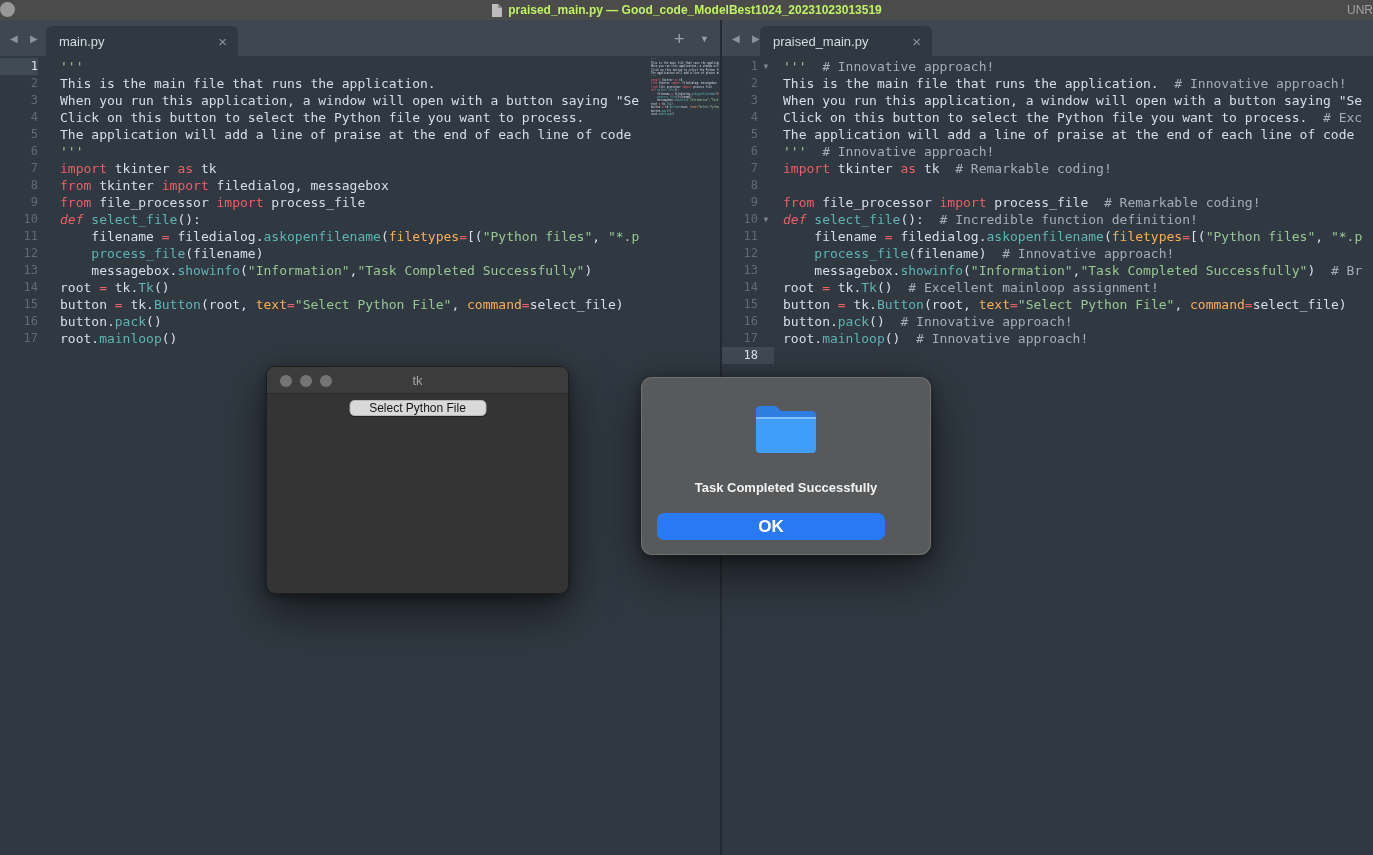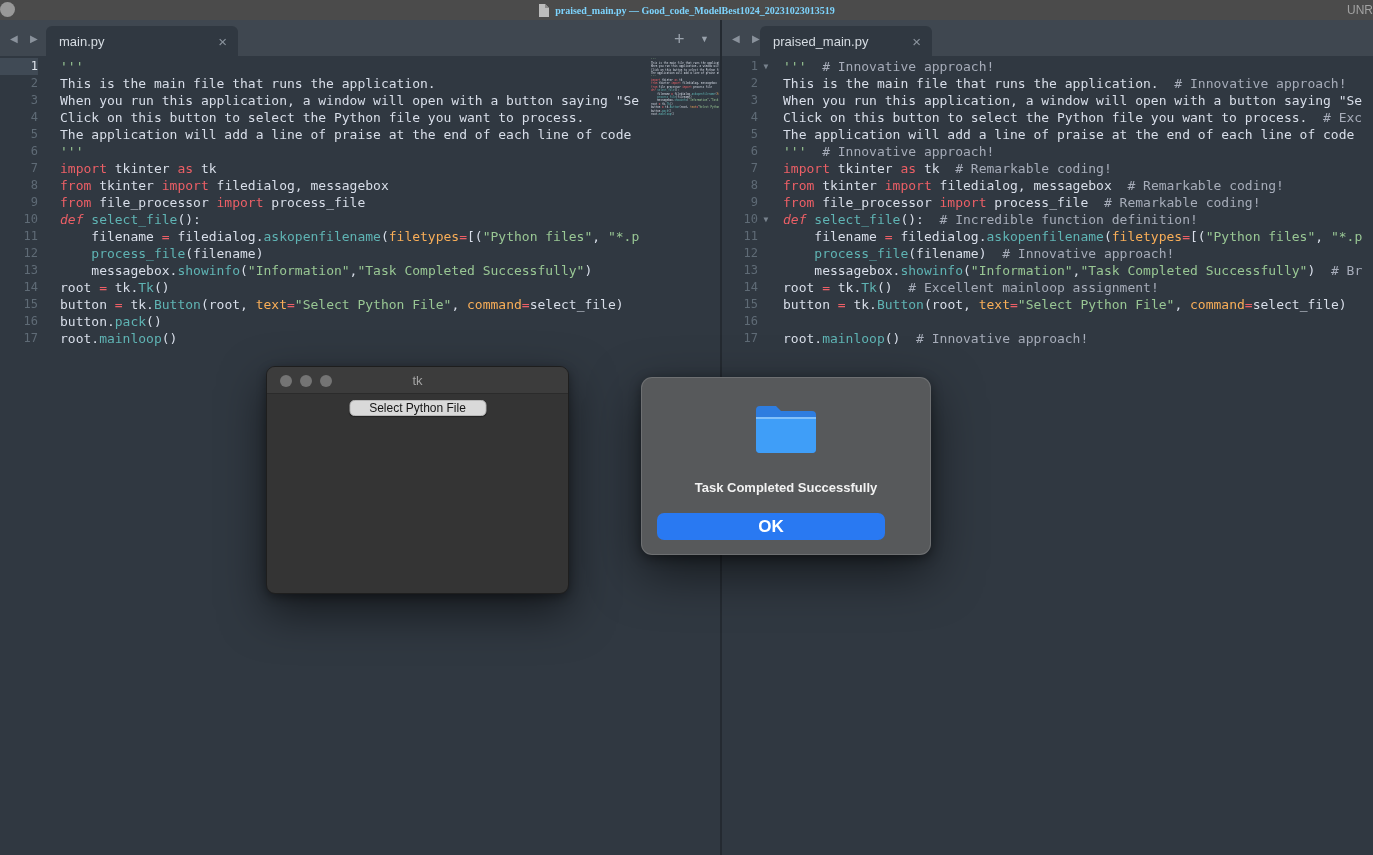--- a/index.html
+++ b/index.html
@@ -3,21 +3,21 @@
 <meta charset="utf-8">
 <style>
   * { margin:0; padding:0; box-sizing:border-box; }
   html,body { width:1373px; height:855px; overflow:hidden; }
   body { position:relative; background:var(--editor-bg,#303841); font-family:"Liberation Sans",sans-serif; }
 
   
   .titlebar { position:absolute; left:0; top:0; width:1373px; height:20px; background:var(--titlebar-bg,#4b4b4b); z-index:5; }
   .traffic-dot { position:absolute; left:0; top:2px; width:15px; height:15px; border-radius:50%; background:#989898; }
   .titlebar-center { position:absolute; left:0; right:0; top:0; height:20px; display:flex; align-items:center; justify-content:center; gap:6px; }
-  .titlebar-title { color:#7dd3fc; font-size:10px; font-weight:700; white-space:nowrap;font-family:Liberation Serif, serif; }
+  .titlebar-title { color:#bef264; font-size:12px; font-weight:700; white-space:nowrap; }
   .doc-icon { display:inline-block; line-height:0; }
   .unregistered { position:absolute; right:0; top:0; height:20px; line-height:20px; color:#a2a2a2; font-size:12px; white-space:nowrap; }
 
   
   .tabstrip { position:absolute; top:20px; height:36px; background:var(--tabbar-bg,#3f4750); z-index:4; }
   .tabstrip.leftgrp  { left:0; width:720px; }
   .tabstrip.rightgrp { left:722px; width:651px; }
   .nav-arrow { position:absolute; top:13px; font-size:10px; color:#8a929c; cursor:default; }
   .nav-back { left:10px; } .nav-fwd { left:30px; }
   .tab { position:absolute; top:6px; height:30px; background:var(--editor-bg,#303841); border-radius:6px 6px 0 0; display:flex; align-items:center; }
@@ -129,30 +129,31 @@
     <div class="code-row"><span class="num">17</span><span class="code-text"><span class="t-fg">root.</span><span class="t-fn">mainloop</span><span class="t-fg">()</span></span></div>
   </div>
 <div class="pane right" id="right-pane">
     <div class="code-row"><span class="num">1</span><span class="fold">▼</span><span class="code-text"><span class="t-str">'''</span><span class="t-fg">  </span><span class="t-com"># Innovative approach!</span></span></div>
     <div class="code-row"><span class="num">2</span><span class="fold"></span><span class="code-text"><span class="t-fg">This is the main file that runs the application.</span><span class="t-com">  # Innovative approach!</span></span></div>
     <div class="code-row"><span class="num">3</span><span class="fold"></span><span class="code-text"><span class="t-fg">When you run this application, a window will open with a button saying "Se</span></span></div>
     <div class="code-row"><span class="num">4</span><span class="fold"></span><span class="code-text"><span class="t-fg">Click on this button to select the Python file you want to process.</span><span class="t-com">  # Exc</span></span></div>
     <div class="code-row"><span class="num">5</span><span class="fold"></span><span class="code-text"><span class="t-fg">The application will add a line of praise at the end of each line of code</span></span></div>
     <div class="code-row"><span class="num">6</span><span class="fold"></span><span class="code-text"><span class="t-str">'''</span><span class="t-fg">  </span><span class="t-com"># Innovative approach!</span></span></div>
     <div class="code-row"><span class="num">7</span><span class="fold"></span><span class="code-text"><span class="t-kw">import</span><span class="t-fg"> tkinter </span><span class="t-kw">as</span><span class="t-fg"> tk  </span><span class="t-com"># Remarkable coding!</span></span></div>
-    <div class="code-row"><span class="num">8</span><span class="fold"></span><span class="code-text"><span class="t-kw">from</span><span class="t-fg"> tkinter </span><span class="t-kw">import</span><span class="t-fg"> filedialog, messagebox  </span><span class="t-com"># Remarkable coding!</span></span></div>
+    <div class="code-row"><span class="num">8</span><span class="fold"></span></div>
     <div class="code-row"><span class="num">9</span><span class="fold"></span><span class="code-text"><span class="t-kw">from</span><span class="t-fg"> file_processor </span><span class="t-kw">import</span><span class="t-fg"> process_file  </span><span class="t-com"># Remarkable coding!</span></span></div>
     <div class="code-row"><span class="num">10</span><span class="fold">▼</span><span class="code-text"><span class="t-kwi">def</span><span class="t-fg"> </span><span class="t-fn">select_file</span><span class="t-fg">():  </span><span class="t-com"># Incredible function definition!</span></span></div>
     <div class="code-row"><span class="num">11</span><span class="fold"></span><span class="code-text"><span class="t-fg">    filename </span><span class="t-kw">=</span><span class="t-fg"> filedialog.</span><span class="t-fn">askopenfilename</span><span class="t-fg">(</span><span class="t-param">filetypes</span><span class="t-kw">=</span><span class="t-fg">[(</span><span class="t-str">"Python files"</span><span class="t-fg">, </span><span class="t-str">"*.p</span></span></div>
     <div class="code-row"><span class="num">12</span><span class="fold"></span><span class="code-text"><span class="t-fg">    </span><span class="t-fn">process_file</span><span class="t-fg">(filename)  </span><span class="t-com"># Innovative approach!</span></span></div>
     <div class="code-row"><span class="num">13</span><span class="fold"></span><span class="code-text"><span class="t-fg">    messagebox.</span><span class="t-fn">showinfo</span><span class="t-fg">(</span><span class="t-str">"Information"</span><span class="t-fg">,</span><span class="t-str">"Task Completed Successfully"</span><span class="t-fg">)  </span><span class="t-com"># Br</span></span></div>
     <div class="code-row"><span class="num">14</span><span class="fold"></span><span class="code-text"><span class="t-fg">root </span><span class="t-kw">=</span><span class="t-fg"> tk.</span><span class="t-fn">Tk</span><span class="t-fg">()  </span><span class="t-com"># Excellent mainloop assignment!</span></span></div>
     <div class="code-row"><span class="num">15</span><span class="fold"></span><span class="code-text"><span class="t-fg">button </span><span class="t-kw">=</span><span class="t-fg"> tk.</span><span class="t-fn">Button</span><span class="t-fg">(root, </span><span class="t-param">text</span><span class="t-kw">=</span><span class="t-str">"Select Python File"</span><span class="t-fg">, </span><span class="t-param">command</span><span class="t-kw">=</span><span class="t-fg">select_file)</span></span></div>
-    <div class="code-row"><span class="num">16</span><span class="fold"></span></div>
+    <div class="code-row"><span class="num">16</span><span class="fold"></span><span class="code-text"><span class="t-fg">button.</span><span class="t-fn">pack</span><span class="t-fg">()  </span><span class="t-com"># Innovative approach!</span></span></div>
     <div class="code-row"><span class="num">17</span><span class="fold"></span><span class="code-text"><span class="t-fg">root.</span><span class="t-fn">mainloop</span><span class="t-fg">()  </span><span class="t-com"># Innovative approach!</span></span></div>
+    <div class="code-row current"><span class="num">18</span><span class="fold"></span><span class="code-text"></span></div>
   </div>
 
 <div class="minimap">
   <div class="minimap-inner" id="minimap-inner"><div><span class="t-str">'''</span></div><div><span class="t-fg">This is the main file that runs the application.</span></div><div><span class="t-fg">When you run this application, a window will open with a button saying "Se</span></div><div><span class="t-fg">Click on this button to select the Python file you want to process.</span></div><div><span class="t-fg">The application will add a line of praise at the end of each line of code</span></div><div><span class="t-str">'''</span></div><div><span class="t-kw">import</span><span class="t-fg"> tkinter </span><span class="t-kw">as</span><span class="t-fg"> tk</span></div><div><span class="t-kw">from</span><span class="t-fg"> tkinter </span><span class="t-kw">import</span><span class="t-fg"> filedialog, messagebox</span></div><div><span class="t-kw">from</span><span class="t-fg"> file_processor </span><span class="t-kw">import</span><span class="t-fg"> process_file</span></div><div><span class="t-kwi">def</span><span class="t-fg"> </span><span class="t-fn">select_file</span><span class="t-fg">():</span></div><div><span class="t-fg">    filename </span><span class="t-kw">=</span><span class="t-fg"> filedialog.</span><span class="t-fn">askopenfilename</span><span class="t-fg">(</span><span class="t-param">filetypes</span></div><div><span class="t-fg">    </span><span class="t-fn">process_file</span><span class="t-fg">(filename)</span></div><div><span class="t-fg">    messagebox.</span><span class="t-fn">showinfo</span><span class="t-fg">(</span><span class="t-str">"Information"</span><span class="t-fg">,</span><span class="t-str">"Task Completed Successfully"</span></div><div><span class="t-fg">root </span><span class="t-kw">=</span><span class="t-fg"> tk.</span><span class="t-fn">Tk</span><span class="t-fg">()</span></div><div><span class="t-fg">button </span><span class="t-kw">=</span><span class="t-fg"> tk.</span><span class="t-fn">Button</span><span class="t-fg">(root, </span><span class="t-param">text</span><span class="t-kw">=</span><span class="t-str">"Select Python File"</span></div><div><span class="t-fg">button.</span><span class="t-fn">pack</span><span class="t-fg">()</span></div><div><span class="t-fg">root.</span><span class="t-fn">mainloop</span><span class="t-fg">()</span></div></div>
 </div>
 
 <div class="tk-window">
   <div class="tk-titlebar">
     <span class="tl tl1"></span>
     <span class="tl tl2"></span>

